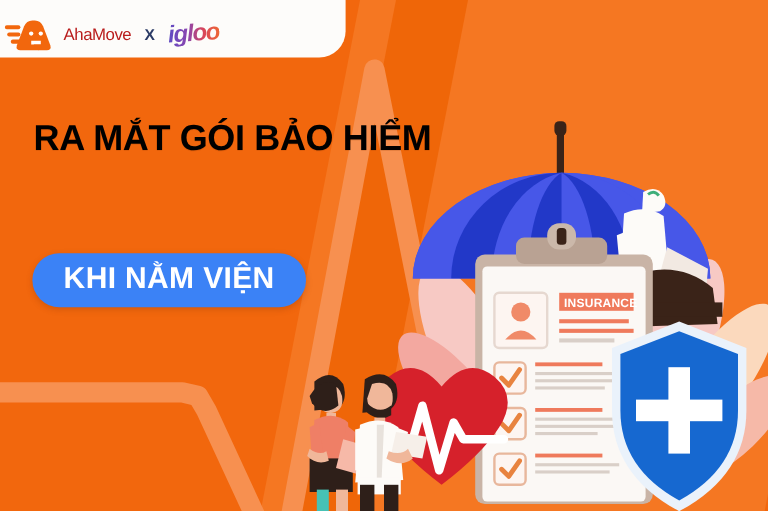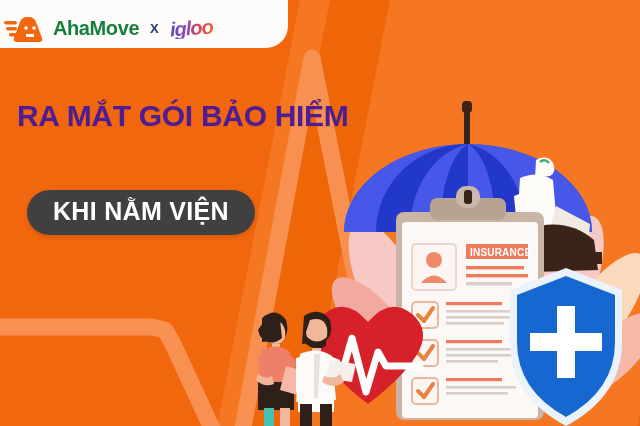--- a/index.html
+++ b/index.html
@@ -27,42 +27,42 @@
   .ecg{position:absolute;left:0;top:0;width:640px;height:426px;}
   
   .header-card{
     position:absolute;left:-22px;top:-20px;width:310px;height:68px;
     background:#fdfcfa;border-radius:0 0 22px 0;
     display:flex;align-items:flex-end;padding:0 0 6px 26px;box-sizing:border-box;
   }
   .logo-row{display:flex;align-items:center;gap:9px;}
   .aha-mark{width:40px;height:28px;position:relative;flex:0 0 auto;}
   .aha-word{
-    font-size:20px;font-weight:bold;color:#15803d;letter-spacing:-0.4px;
+    font-size:14px;font-weight:normal;color:#b91c1c;letter-spacing:-0.4px;
     line-height:1;
   }
   .x-mark{font-size:13px;color:#2b3b66;font-weight:600;margin:0 2px;}
   .igloo-word{
     font-size:20px;font-style:italic;font-weight:bold;line-height:1;
     background:linear-gradient(95deg,#5b4bc4 0%,#8a46b0 38%,#d9455a 68%,#ef6a32 100%);
     -webkit-background-clip:text;background-clip:text;color:transparent;
     letter-spacing:-1px;transform:rotate(-4deg);
   }
   
   .headline{
-    position:absolute;left:17px;top:98px;z-index:6;
-    color:#4c1d95;font-weight:bold;font-size:30px;line-height:1.18;
+    position:absolute;left:28px;top:98px;z-index:6;
+    color:#000000;font-weight:bold;font-size:30px;line-height:1.18;
     letter-spacing:-0.3px;text-transform:uppercase;
     text-shadow:0 1px 0 rgba(150,55,0,.18);
   }
   .headline div{white-space:nowrap;}
   
   .pill{
-    position:absolute;left:27px;top:190px;z-index:7;
-    background:#404040;border-radius:26px;
+    position:absolute;left:27px;top:211px;z-index:7;
+    background:#3b82f6;border-radius:26px;
     padding:9px 26px 11px 26px;
     box-shadow:0 2px 5px rgba(120,45,0,.25);
   }
   .pill span{
     color:#ffffff;font-weight:bold;font-size:25px;letter-spacing:0.3px;
     text-transform:uppercase;line-height:1;display:block;
   }
   
   .illo{position:absolute;left:0;top:0;width:640px;height:426px;}
   .n{pointer-events:none;}

